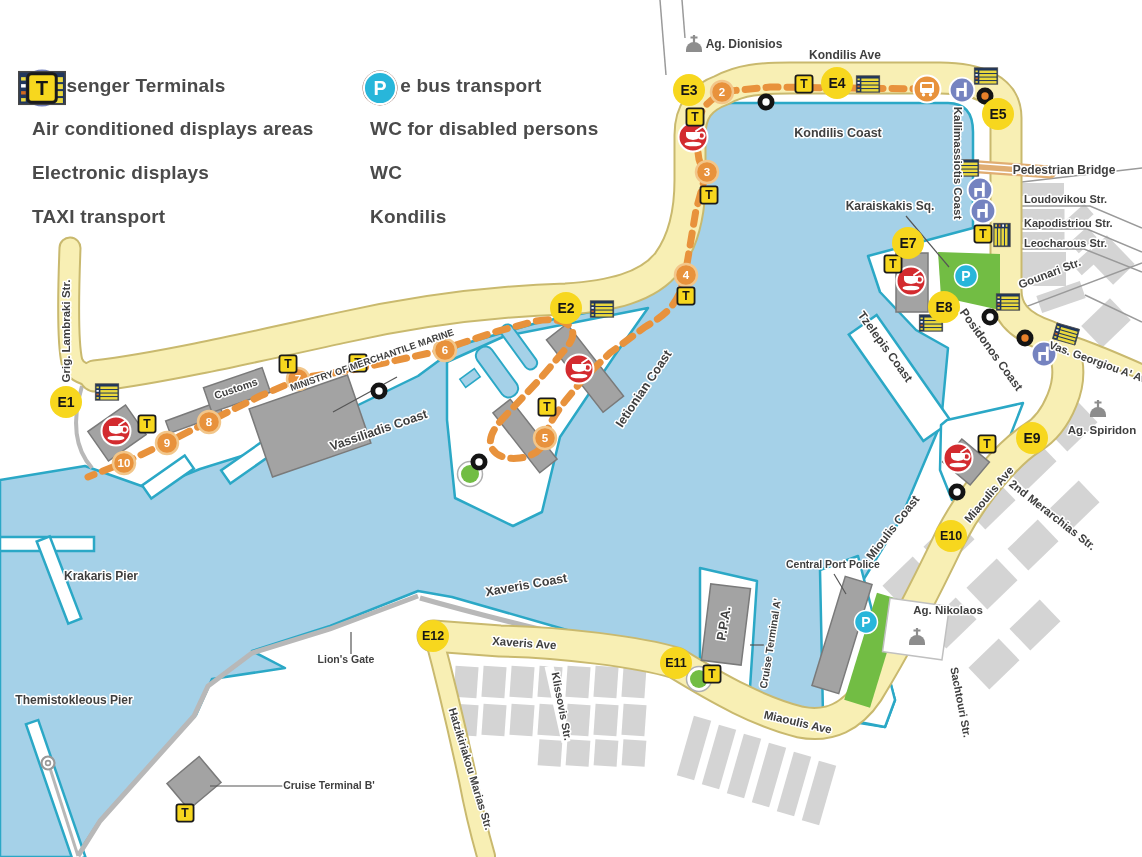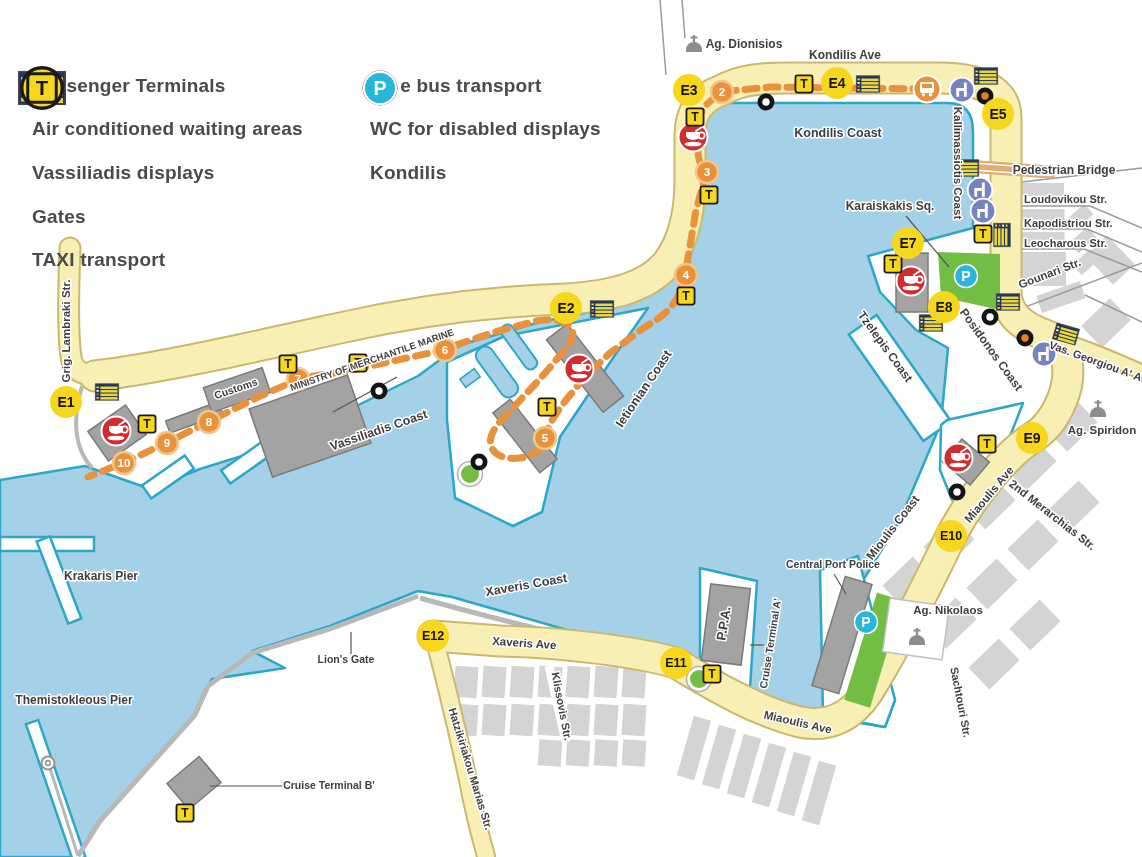--- a/index.html
+++ b/index.html
@@ -575,46 +575,37 @@
         </svg>
       <span class="lg-label">Passenger Terminals</span>
     </div>
     <div class="lg-row">
       <svg class="lg-ic" width="48" height="48" viewBox="-24 -24 48 48">
           <g transform="translate(0 0) scale(1.55)">
             <circle r="13" fill="#7583c0" stroke="#fff" stroke-width="2"></circle>
             <path d="M 3.5 -8 L 3.5 7 M 3.5 -0.5 L -4.5 -0.5 L -4.5 7" fill="none" stroke="#fff" stroke-width="3"></path>
           </g>
         </svg>
-      <span class="lg-label">Air conditioned waiting areas</span>
+      <span class="lg-label">Air conditioned displays areas</span>
     </div>
     <div class="lg-row">
       <svg class="lg-ic" width="48" height="48" viewBox="-24 -24 48 48">
           <g transform="translate(0 0) scale(1.55)">
             <rect x="-15" y="-10.5" width="30" height="21" fill="#20365c" stroke="#474747" stroke-width="1"></rect>
             <rect x="-8.5" y="-7" width="22" height="3.2" fill="#ead83e"></rect>
             <rect x="-8.5" y="-2.5" width="22" height="3.2" fill="#ead83e"></rect>
             <rect x="-8.5" y="2" width="22" height="3.2" fill="#ead83e"></rect>
             <rect x="-8.5" y="6.5" width="22" height="3.2" fill="#ead83e"></rect>
             <rect x="-13.5" y="-7" width="3" height="2.2" fill="#ead83e"></rect>
             <rect x="-13.5" y="-2.5" width="3" height="2.2" fill="#ffffff"></rect>
             <rect x="-13.5" y="2" width="3" height="2.2" fill="#d2691e"></rect>
             <rect x="-13.5" y="6.5" width="3" height="2.2" fill="#ead83e"></rect>
           </g>
         </svg>
-      <span class="lg-label">Vassiliadis displays</span>
-    </div>
-    <div class="lg-row">
-      <svg class="lg-ic" width="48" height="48" viewBox="-24 -24 48 48">
-          <g transform="translate(0 0) scale(1.35)">
-            <circle r="15" fill="#f7d71e" stroke="#1a1a1a" stroke-width="2.5"></circle>
-            <text x="0" y="4.6" font-size="14" font-weight="700" fill="#161616" text-anchor="middle" font-family="&quot;Liberation Sans&quot;,sans-serif" paint-order="stroke" stroke="#ffffff" stroke-width="0" stroke-linejoin="round">E</text>
-          </g>
-        </svg>
-      <span class="lg-label">Gates</span>
+      <span class="lg-label">Electronic displays</span>
     </div>
     <div class="lg-row">
       <svg class="lg-ic" width="48" height="48" viewBox="-24 -24 48 48">
           <g transform="translate(0 0) scale(1.5)">
             <rect x="-9.5" y="-9.5" width="19" height="19" rx="2.5" fill="#f7d71e" stroke="#1a1a1a" stroke-width="2"></rect>
             <text x="0" y="4.8" font-size="13.5" font-weight="700" fill="#161616" text-anchor="middle" font-family="&quot;Liberation Sans&quot;,sans-serif" paint-order="stroke" stroke="#ffffff" stroke-width="0" stroke-linejoin="round">T</text>
           </g>
         </svg>
       <span class="lg-label">TAXI transport</span>
     </div>
@@ -632,21 +623,30 @@
         </svg>
       <span class="lg-label">Free bus transport</span>
     </div>
     <div class="lg-row">
       <svg class="lg-ic" width="48" height="48" viewBox="-24 -24 48 48">
           <g transform="translate(0 0) scale(1.6)">
             <circle r="8.5" fill="#141414"></circle>
             <circle r="3.7" fill="#e8802a"></circle>
           </g>
         </svg>
-      <span class="lg-label">WC for disabled displays</span>
+      <span class="lg-label">WC for disabled persons</span>
+    </div>
+    <div class="lg-row">
+      <svg class="lg-ic" width="48" height="48" viewBox="-24 -24 48 48">
+          <g transform="translate(0 0) scale(1.6)">
+            <circle r="8.5" fill="#141414"></circle>
+            <circle r="3.7" fill="#ffffff"></circle>
+          </g>
+        </svg>
+      <span class="lg-label">WC</span>
     </div>
     <div class="lg-row">
       <svg class="lg-ic" width="48" height="48" viewBox="-24 -24 48 48">
           <g transform="translate(0 0) scale(1.4)">
             <circle r="11.5" fill="#28b6da" stroke="#fff" stroke-width="1.5"></circle>
             <text x="0" y="5" font-size="14" font-weight="700" fill="#ffffff" text-anchor="middle" font-family="&quot;Liberation Sans&quot;,sans-serif" paint-order="stroke" stroke="#ffffff" stroke-width="0" stroke-linejoin="round">P</text>
           </g>
         </svg>
       <span class="lg-label">Kondilis</span>
     </div>

